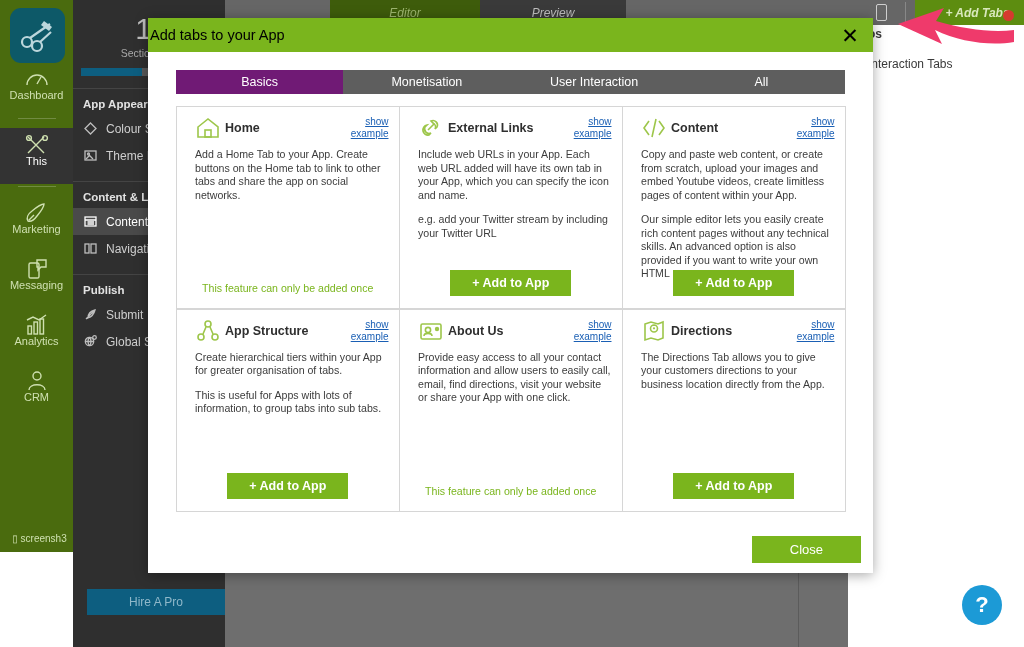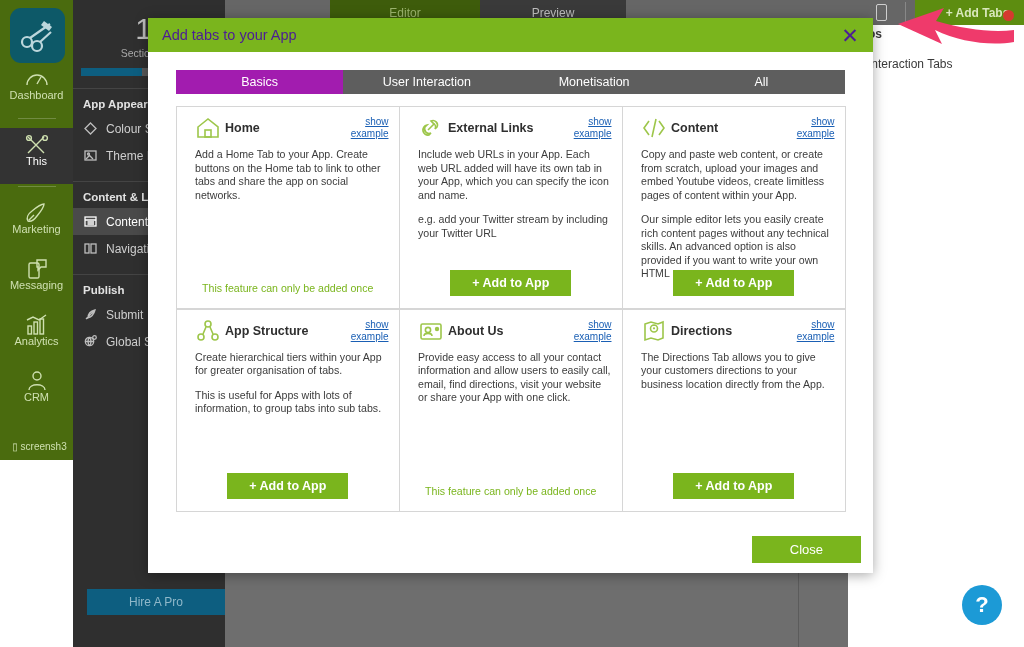--- a/index.html
+++ b/index.html
@@ -6,21 +6,21 @@
   html, body {
     width: 1024px; height: 647px;
     overflow: hidden;
     font-family: "Liberation Sans", sans-serif;
     background: #ffffff;
   }
   .screen { position: relative; width: 1024px; height: 647px; }
 
   
   .rail {
-    position: absolute; left: 0; top: 0; width: 73px; height: 460px;
+    position: absolute; left: 0; top: 0; width: 73px; height: 552px;
     background: #4a6b0e;
   }
   .rail-logo {
     position: absolute; left: 10px; top: 8px; width: 55px; height: 55px;
     background: #0d5968; border-radius: 11px;
   }
   .rail-logo svg { position: absolute; left: 8px; top: 8px; }
   .rail-item {
     position: absolute; left: 0; width: 73px; height: 56px;
     color: #cfe0b0; text-align: center; font-size: 11px;
@@ -65,21 +65,21 @@
     display: flex; align-items: center; justify-content: center;
   }
 
   
   .topbar {
     position: absolute; left: 225px; top: 0; right: 0; height: 25px;
     background: #666666;
   }
   .tb-btn {
     position: absolute; top: 0; height: 25px; font-size: 12px;
-    display: flex; align-items: center; justify-content: center;
+    display: flex; align-items: center; justify-content: center; font-style: italic;
   }
   .tb-editor { left: 105px; width: 150px; background: #3e5c0b; color: #9cb46e; }
   .tb-preview { left: 255px; width: 146px; background: #3a3a3a; color: #bdbdbd; }
   .tb-phone { left: 645px; width: 22px; color: #bdbdbd; }
   .tb-sep { position: absolute; left: 680px; top: 2px; width: 1px; height: 21px; background: #888; }
   .tb-add {
     left: 690px; width: 125px; background: #5d8d10; color: #d9e8bc; font-weight: bold;
   }
 
   .workspace {
@@ -109,37 +109,37 @@
     display: flex; align-items: center; justify-content: center;
     color: #fff; font-size: 22px; font-weight: bold;
   }
 
   
   .modal {
     position: absolute; left: 148px; top: 18px; width: 725px; height: 555px;
     background: #ffffff; box-shadow: 0 2px 12px rgba(0,0,0,0.35);
   }
   .modal-head {
-    height: 34px; background: #7ab51d; color: #4c1d95;
-    display: flex; align-items: center; padding: 0 10px 0 14px;
+    height: 34px; background: #7ab51d; color: #000000;
+    display: flex; align-items: center; padding: 0 10px 0 2px;
   }
   .modal-title { font-size: 14.5px; flex: 1; }
   .modal-close {
     width: 26px; height: 26px; display: flex; align-items: center;
     justify-content: center; font-size: 21px; line-height: 1; cursor: pointer;
   }
   .tabstrip {
     margin: 18px 28px 0 28px; height: 24px; display: flex;
     background: #5e5e5e;
   }
   .tab {
     flex: 1; display: flex; align-items: center; justify-content: center;
     color: #ffffff; font-size: 12.5px; background: #5e5e5e; cursor: pointer;
   }
-  .tab.active { background: #a21caf; }
+  .tab.active { background: #701a75; }
 
   .grid {
     margin: 12px 28px 0 28px;
     display: grid; grid-template-columns: repeat(3, 1fr);
     gap: 0px;
   }
   .card {
     border: 1px solid #d6d6d6; height: 203px; padding: 9px 10px 8px 18px;
     position: relative; background: #fff; margin: 0 -0.5px -0.5px 0;
   }
@@ -343,24 +343,24 @@
     <div class="modal-head">
       <div class="modal-title">Add tabs to your App</div>
       <div class="modal-close">✕</div>
     </div>
 
     <div class="tabstrip" id="tabstrip">
         <div class="tab active">
           <span>Basics</span>
         </div>
         <div class="tab">
+          <span>Monetisation</span>
+        </div>
+        <div class="tab">
           <span>User Interaction</span>
-        </div>
-        <div class="tab">
-          <span>Monetisation</span>
         </div>
         <div class="tab">
           <span>All</span>
         </div>
       </div>
 
     <div class="grid" id="card-grid">
         <div class="card">
           <div class="card-head">
             <span class="card-ico"><svg width="26" height="24" viewBox="0 0 26 24">

